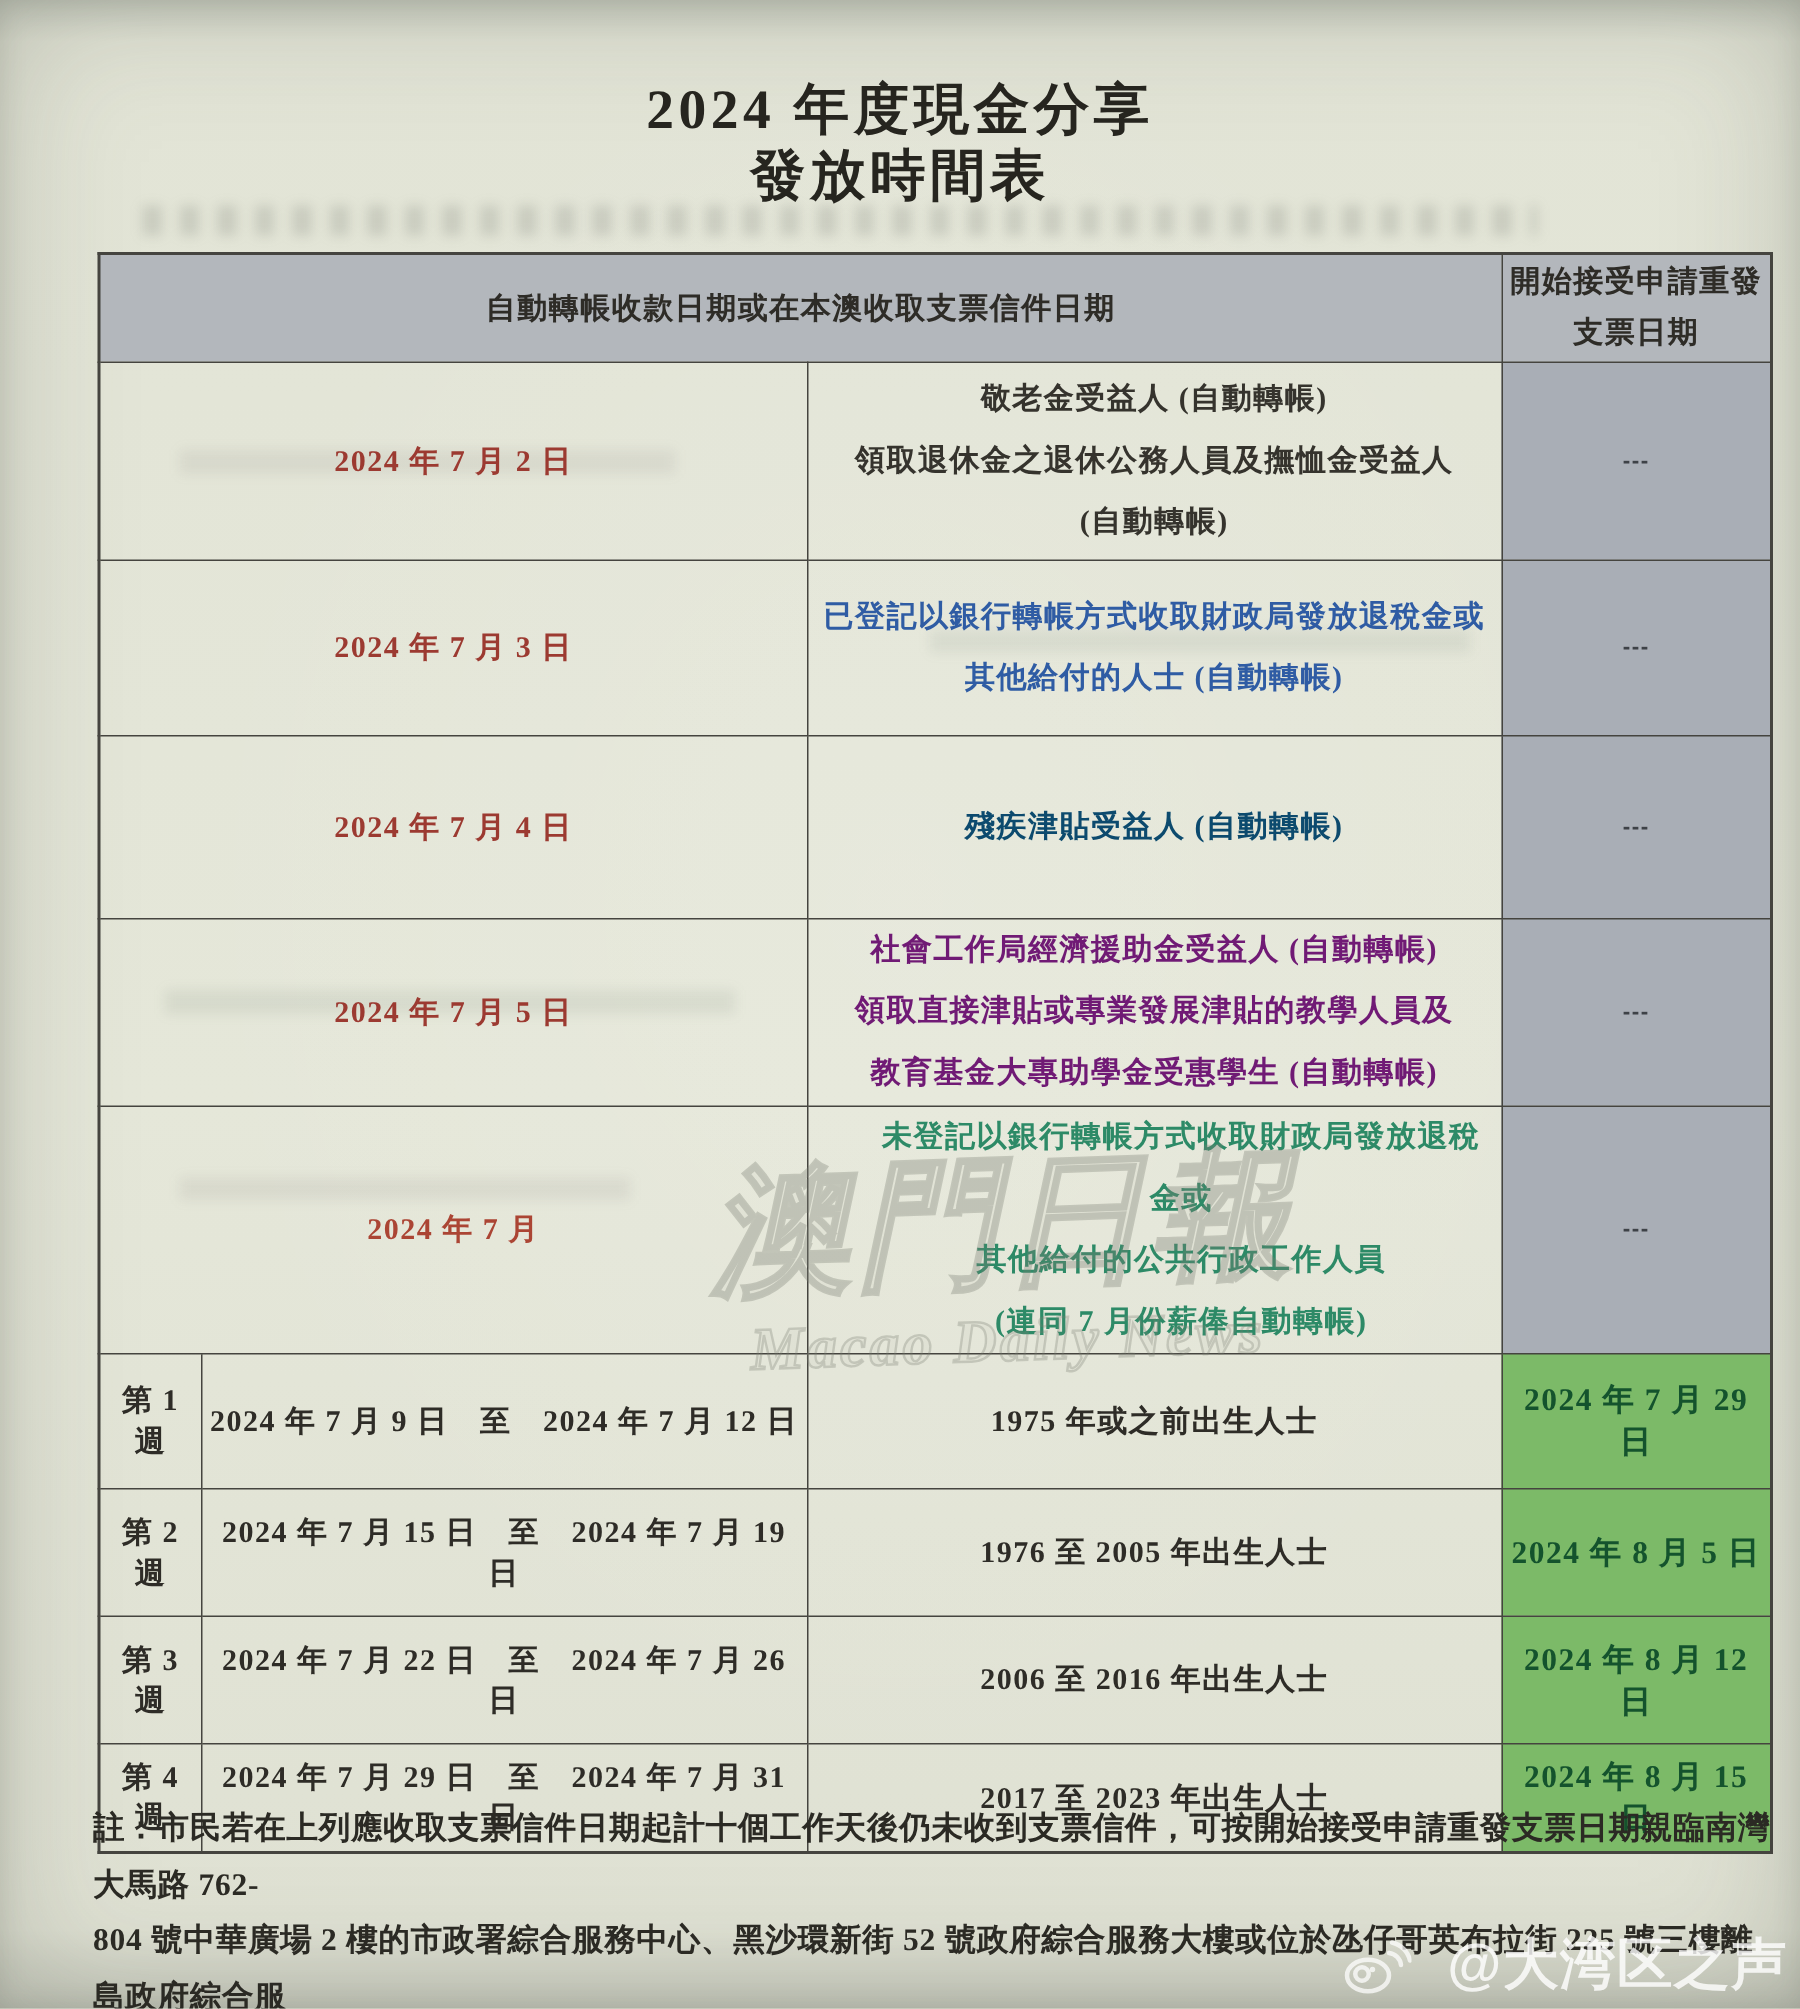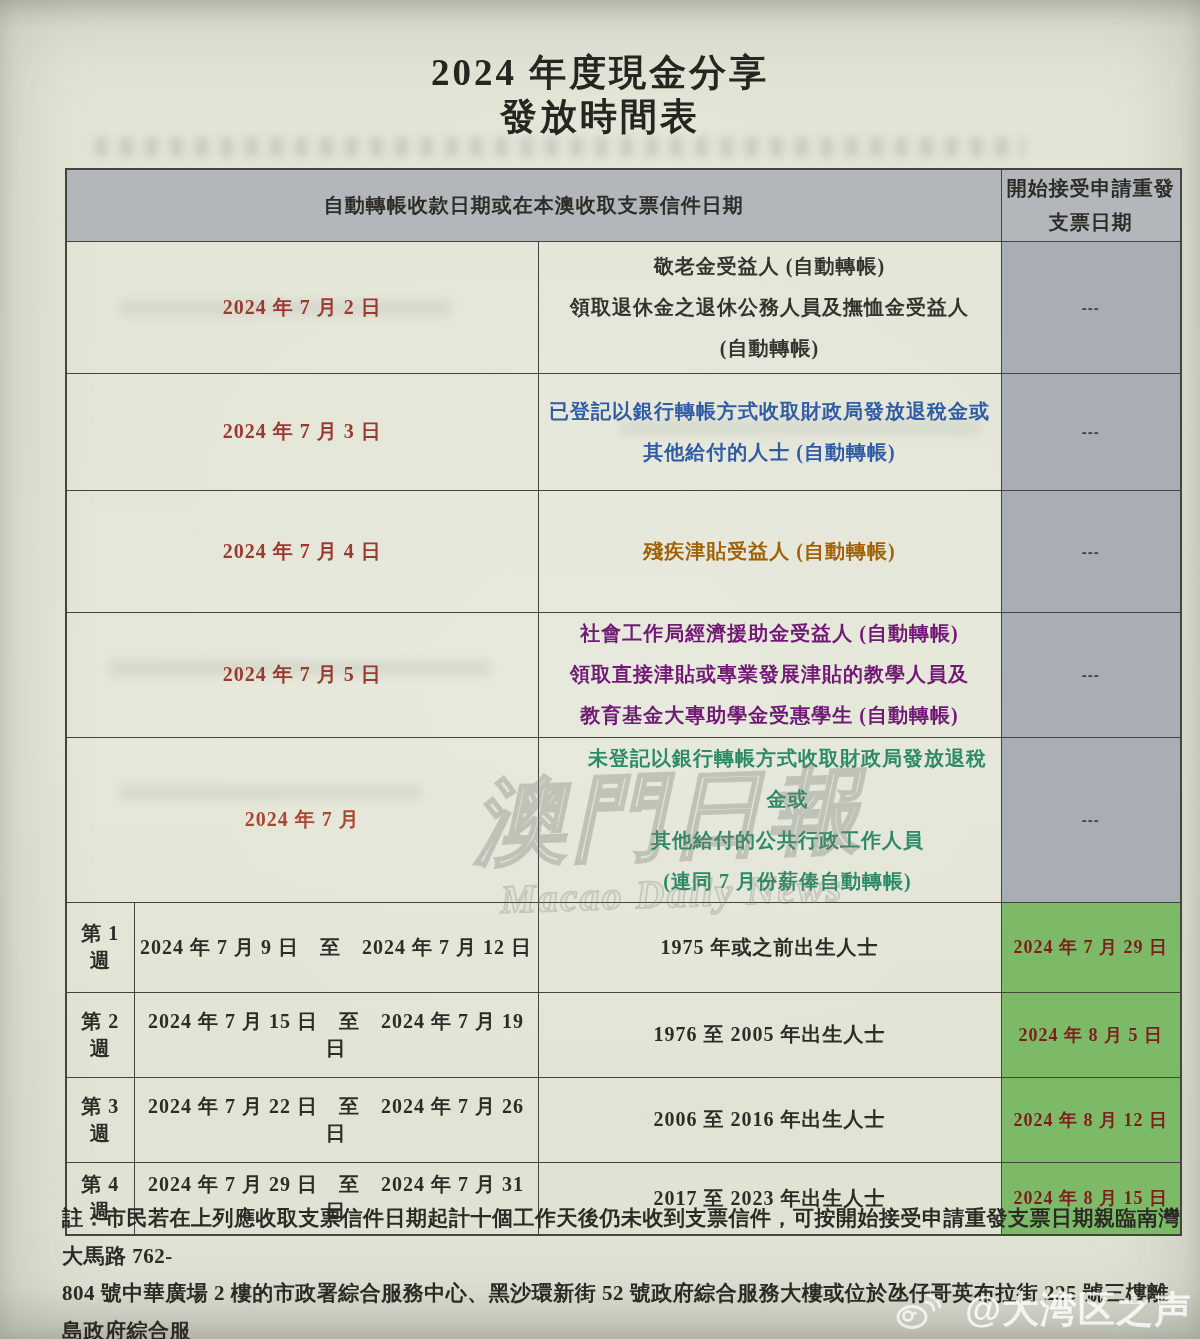--- a/index.html
+++ b/index.html
@@ -38,21 +38,21 @@
   tbody tr:nth-child(8){height:85px;}
   tbody tr:nth-child(9){height:85px;}
   tbody tr:nth-child(10){height:73px;}
 
   td.hdr-left{background:var(--header_bg);font-size:20px;letter-spacing:1.5px;margin-top:40px;}
   td.hdr-right{background:var(--header_bg);font-size:19px;line-height:34px;letter-spacing:1px;}
   td.cell-date{font-size:20px;letter-spacing:1px;}
   td.cell-desc .desc-line{line-height:41px;}
   td.cell-reissue.gray{background:var(--gray_cell_bg);color:#3e4247;
     font-size:15px;letter-spacing:1px;font-family:"Liberation Sans",sans-serif;}
-  td.cell-reissue.green{background:var(--green_cell_bg);color:#7f1d1d;font-size:18px;}
+  td.cell-reissue.green{background:var(--green_cell_bg);color:#14532d;font-size:21px;}
   td.cell-week{font-size:19px;letter-spacing:0;}
   td.cell-range{font-size:20px;}
   td.cell-group{font-size:20px;}
 
   .note{position:absolute;left:62px;top:1200px;width:1122px;
     font-size:21px;font-weight:700;color:#2b2a24;line-height:37.5px;letter-spacing:.5px;text-align:left;}
 
   .wm{position:absolute;left:430px;top:768px;width:480px;text-align:center;
     pointer-events:none;opacity:.6;transform:rotate(-2deg);}
   .wm .cn{font-size:94px;font-style:italic;font-weight:700;letter-spacing:4px;
@@ -117,21 +117,21 @@
     <td colspan="2" class="cell-date" style="color: rgb(156, 58, 49);">2024 年 7 月 3 日</td>
     <td class="cell-desc" style="color: rgb(47, 92, 164);">
           <div class="desc-line">已登記以銀行轉帳方式收取財政局發放退稅金或</div>
           <div class="desc-line">其他給付的人士 (自動轉帳)</div>
         </td>
     <td class="cell-reissue gray">---</td>
   </tr>
 
   <tr class="transfer-row">
     <td colspan="2" class="cell-date" style="color: rgb(156, 58, 49);">2024 年 7 月 4 日</td>
-    <td class="cell-desc" style="color: #a16207;">
+    <td class="cell-desc" style="color: #0c4a6e;">
           <div class="desc-line">殘疾津貼受益人 (自動轉帳)</div>
         </td>
     <td class="cell-reissue gray">---</td>
   </tr>
 
   <tr class="transfer-row">
     <td colspan="2" class="cell-date" style="color: rgb(156, 58, 49);">2024 年 7 月 5 日</td>
     <td class="cell-desc" style="color: #701a75;">
           <div class="desc-line">社會工作局經濟援助金受益人 (自動轉帳)</div>
           <div class="desc-line">領取直接津貼或專業發展津貼的教學人員及</div>

